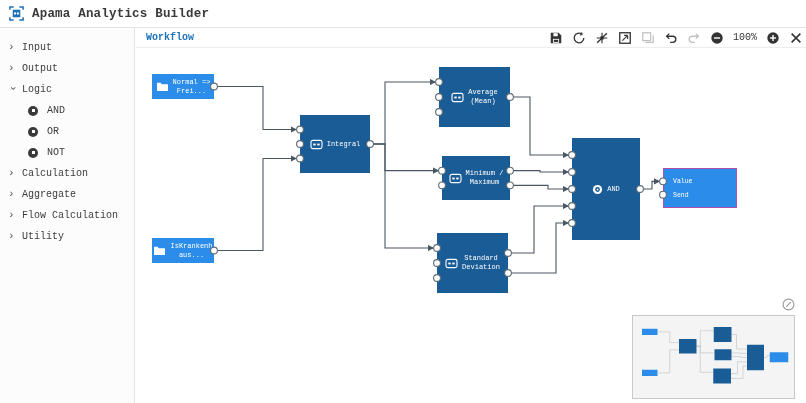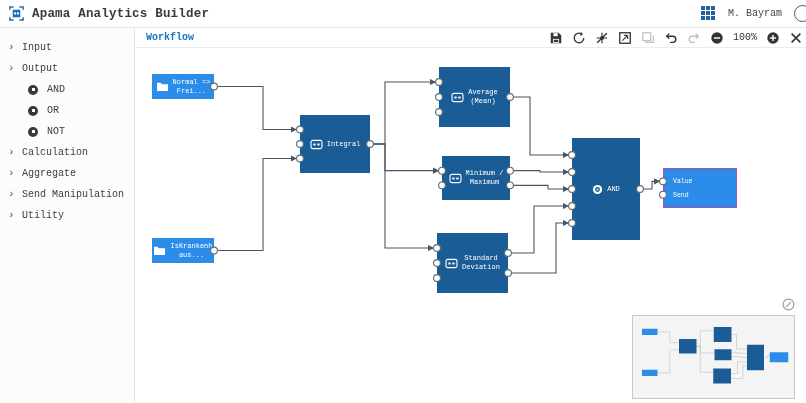--- a/index.html
+++ b/index.html
@@ -174,45 +174,34 @@
         <path d="M2 5 V2 H6"></path>
           <path d="M12 2 H16 V5"></path>
           <path d="M16 13 V16 H12"></path>
           <path d="M6 16 H2 V13"></path>
       </g>
       <rect x="5" y="5" width="8" height="8" fill="#1d6fb8"></rect>
       <circle cx="7.5" cy="9" r="1.2" fill="#fff"></circle>
         <circle cx="10.5" cy="9" r="1.2" fill="#fff"></circle>
     </svg>
     <span id="app-title">Apama Analytics Builder</span>
-    <div id="topbar-right">
-      <div id="grid-icon">
-        <span></span>
-          <span></span>
-          <span></span>
-          <span></span>
-          <span></span>
-          <span></span>
-          <span></span>
-          <span></span>
-          <span></span>
-      </div>
-      <span id="user-name">M. Bayram</span>
-      <div id="avatar"></div>
-    </div>
   </div>
 
   <div id="sidebar">
     <div class="side-item">
       <span class="chev">›</span>
       <span class="side-label">Input</span>
     </div>
     <div class="side-item">
       <span class="chev">›</span>
       <span class="side-label">Output</span>
+    </div>
+    <div class="side-item">
+      <span class="chev down">›</span>
+      <span class="side-label">Logic</span>
     </div>
     <div class="side-child">
       <span class="donut">
           <i></i>
         </span>
       <span class="side-label">AND</span>
     </div>
     <div class="side-child">
       <span class="donut">
           <i></i>
@@ -228,21 +217,21 @@
     <div class="side-item">
       <span class="chev">›</span>
       <span class="side-label">Calculation</span>
     </div>
     <div class="side-item">
       <span class="chev">›</span>
       <span class="side-label">Aggregate</span>
     </div>
     <div class="side-item">
       <span class="chev">›</span>
-      <span class="side-label">Send Manipulation</span>
+      <span class="side-label">Flow Calculation</span>
     </div>
     <div class="side-item">
       <span class="chev">›</span>
       <span class="side-label">Utility</span>
     </div>
   </div>
 
   <div id="canvas-head">
     <span id="workflow-tab">Workflow</span>
     <div id="toolbar">

